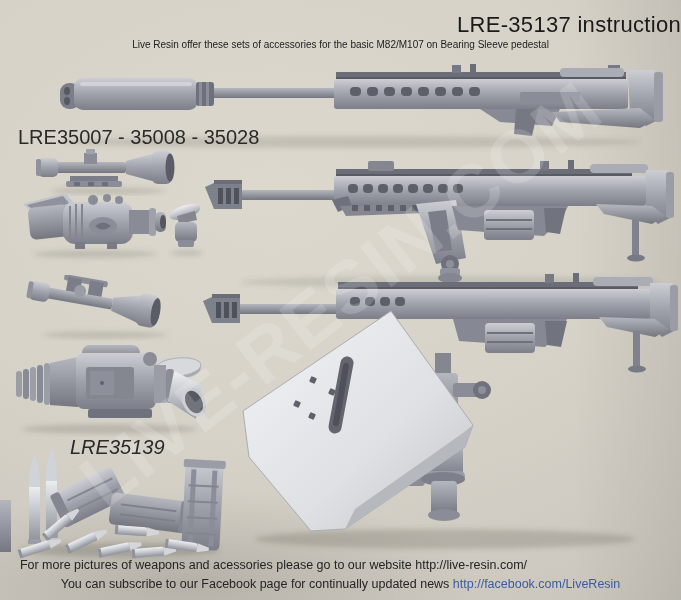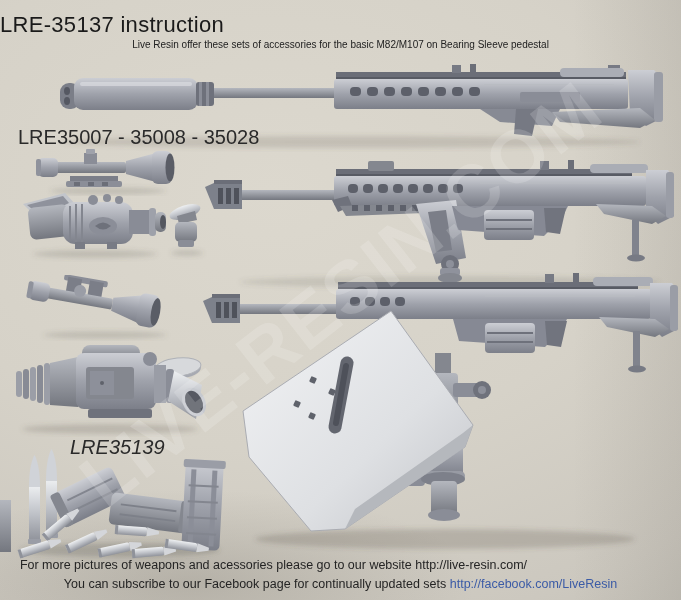--- a/index.html
+++ b/index.html
@@ -7,21 +7,21 @@
   .stage {
     position:relative; width:681px; height:600px; overflow:hidden;
     font-family:"Liberation Sans", sans-serif; color:#1e1e1e;
     background:
       linear-gradient(to right, rgba(0,0,0,0) 84%, rgba(70,65,58,.10)),
       radial-gradient(60% 22% at 28% 97%, rgba(90,85,75,.22), rgba(90,85,75,0) 70%),
       radial-gradient(120% 95% at 40% 32%, #dcd8ce 0%, #d6d2c8 45%, #ccc8bf 78%, #c0bdb4 100%);
   }
   .figure { position:absolute; z-index:2; }
   .txt { position:absolute; z-index:6; }
-  .title { width:681px; top:12px; text-align:left; font-size:22px; letter-spacing:.3px; color:#1a1a1a; }
+  .title { width:681px; top:12px; text-align:right; font-size:22px; letter-spacing:.3px; color:#1a1a1a; }
   .subtitle { width:681px; top:39px; text-align:center; font-size:10px; color:#222; }
   .setlabel { font-size:20px; color:#2a2a2a; }
   .label-scopes { left:18px; top:126px; }
   .label-ammo { left:70px; top:436px;font-style:italic; }
   .footer1 { width:547px; top:558px; text-align:center; font-size:12.5px; color:#242424; }
   .footer2 { width:681px; top:577px; text-align:center; font-size:12.5px; color:#242424; }
   .link { color:#3b5ba6; cursor:pointer; }
   .watermark {
     position:absolute; z-index:5; left:50%; top:49%;
     transform:translate(-50%,-50%) rotate(-38deg);
@@ -340,17 +340,17 @@
     <use href="#ctg" transform="translate(85,96) rotate(-25)"></use>
     <use href="#ctg" transform="translate(118,104) rotate(-12)"></use>
     <use href="#ctg" transform="translate(152,107) rotate(-5)"></use>
     <use href="#ctg" transform="translate(185,101) rotate(8)"></use>
     <use href="#ctg" transform="translate(135,86) rotate(4)"></use>
     <use href="#ctg" transform="translate(38,103) rotate(-18)"></use>
   </svg>
 
   <div class="txt footer1">For more pictures of weapons and acessories please go to our website http://live-resin.com/</div>
   <div class="txt footer2">
-    <span>You can subscribe to our Facebook page for continually updated sets</span>
+    <span>You can subscribe to our Facebook page for continually updated news</span>
     <span class="link">http://facebook.com/LiveResin</span>
   </div>
 
 </div>
 
 </body></html>

